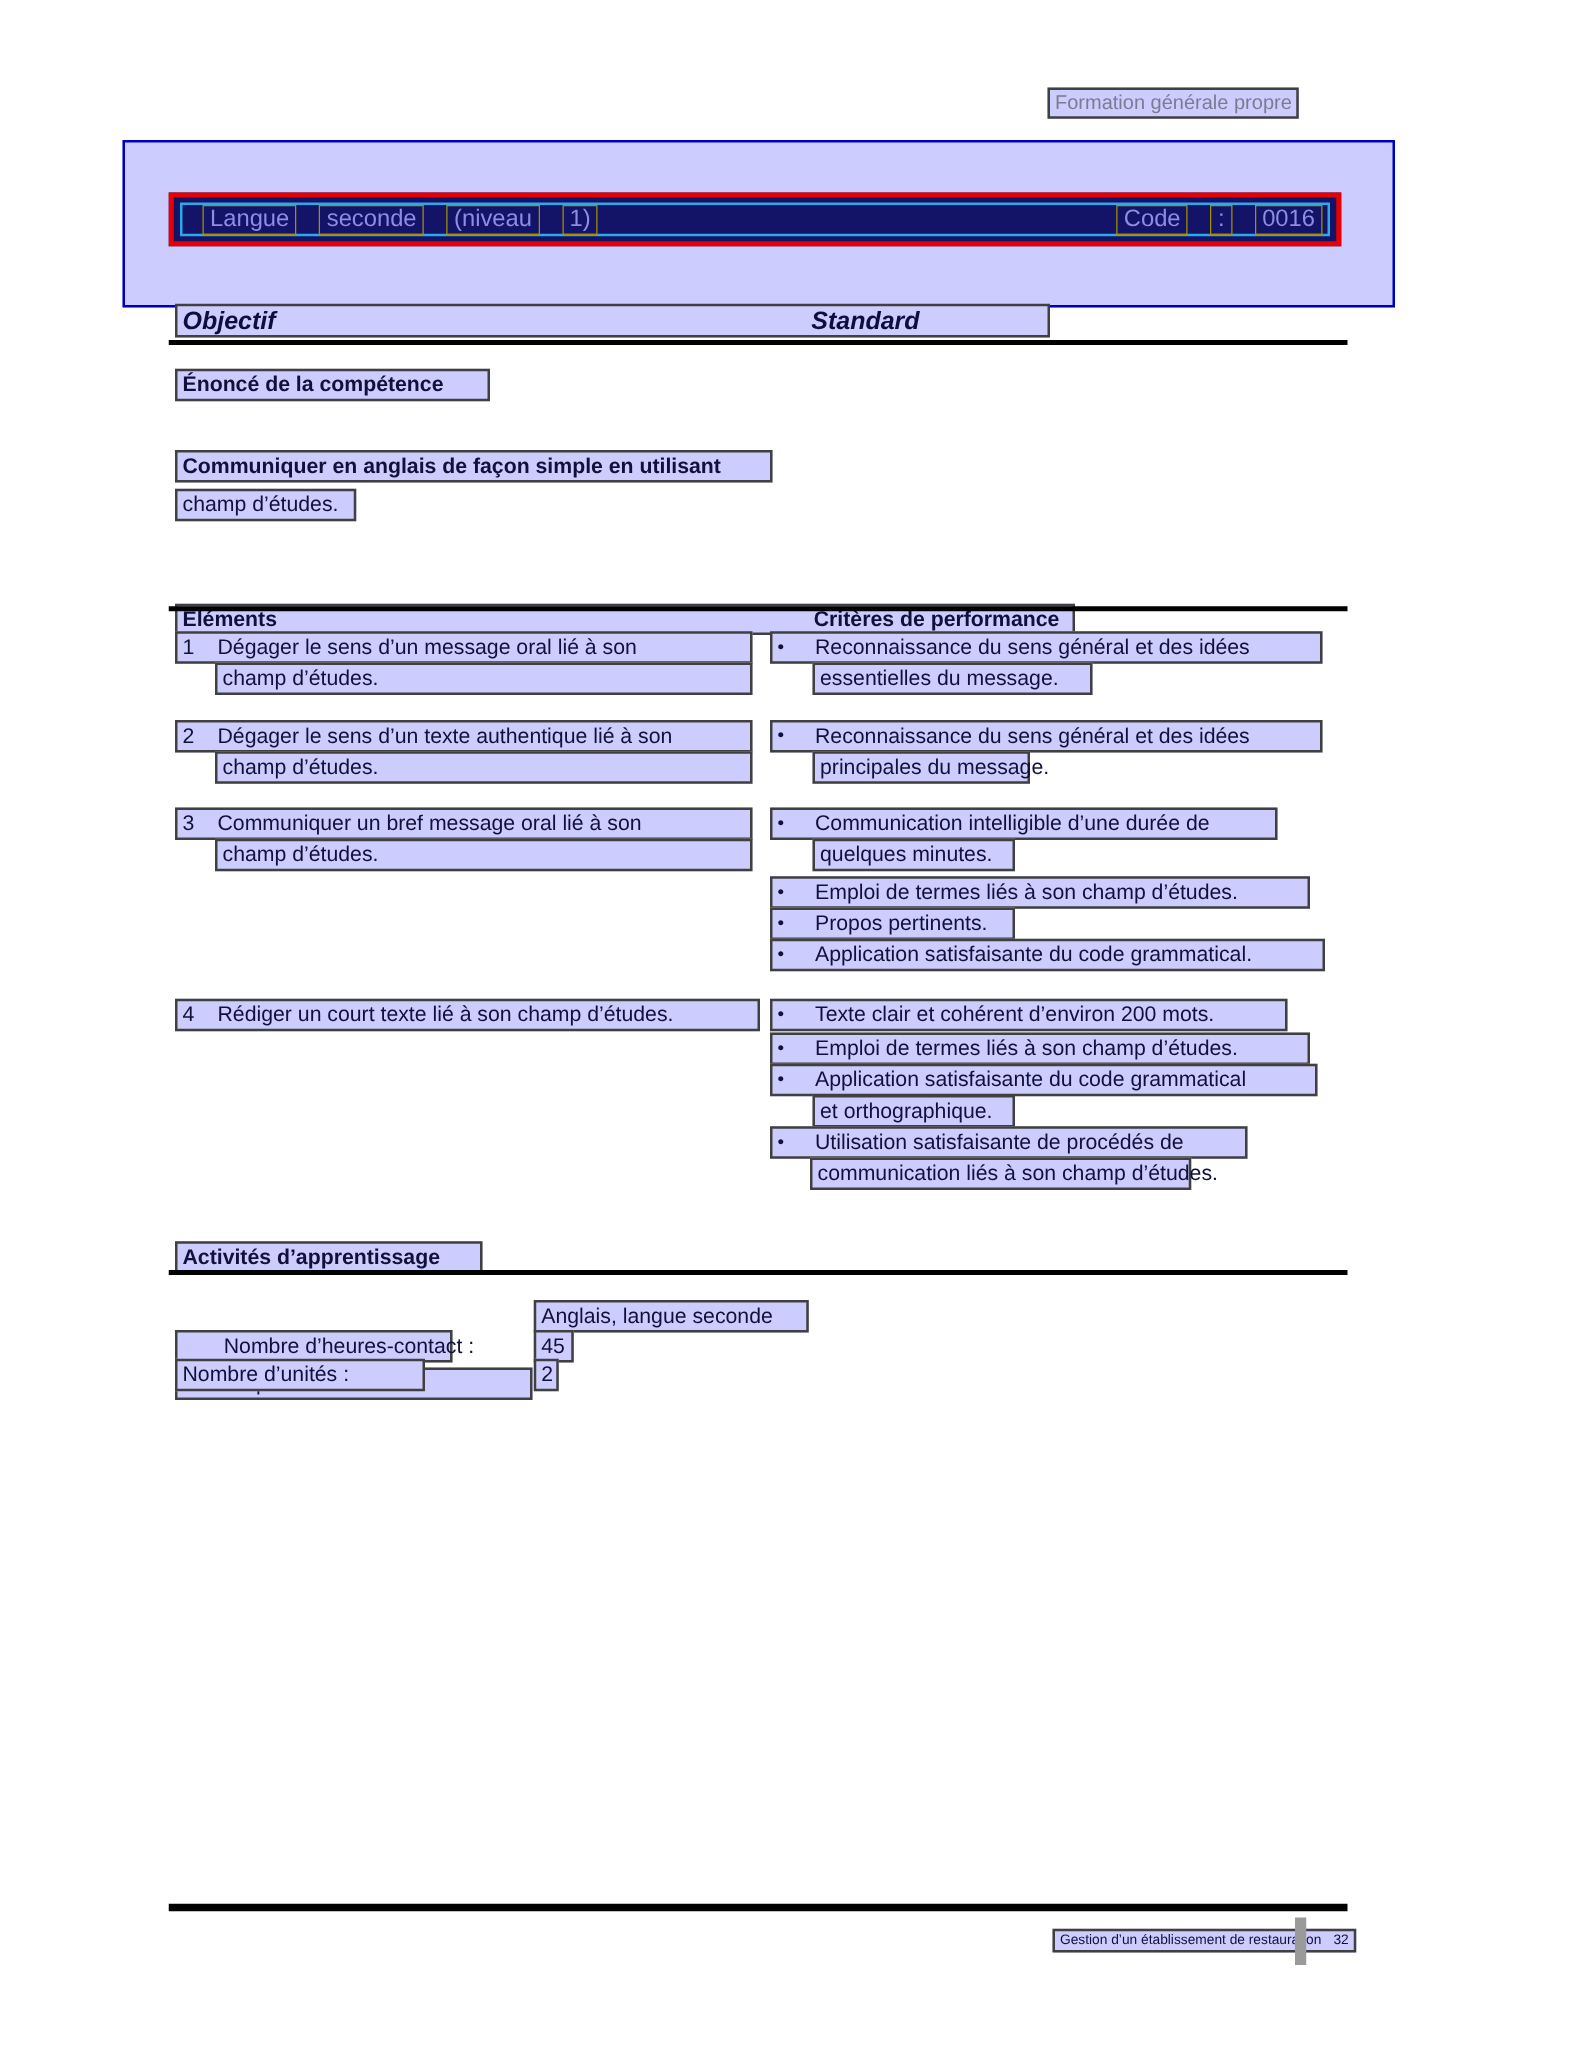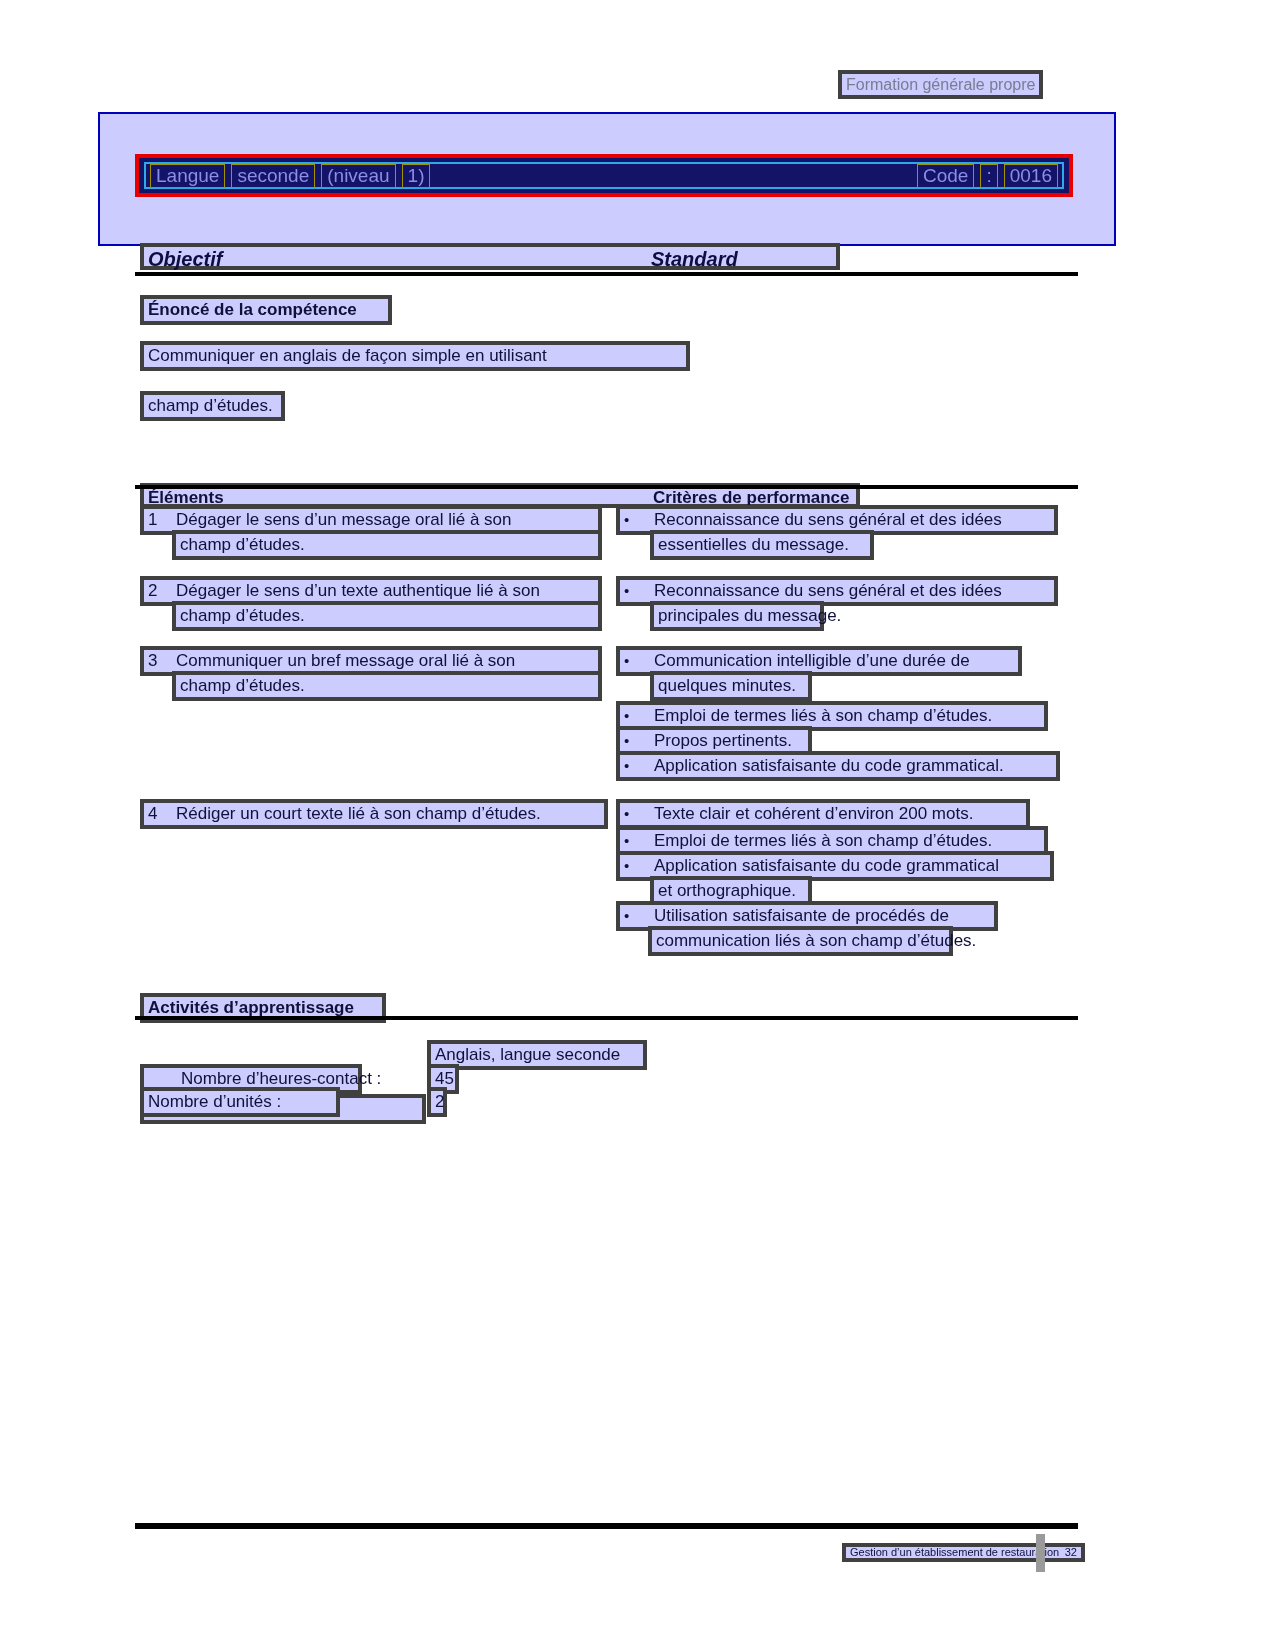--- a/index.html
+++ b/index.html
@@ -1,21 +1,21 @@
 <!DOCTYPE html>
 <html><head>
 <meta charset="utf-8">
 <style>
   html,body{margin:0;padding:0;background:#e8e8e8;}
   .page{
     position:relative; width:1275px; height:1651px; background:#ffffff;
     font-family:"Liberation Sans", sans-serif; color:#10103a; overflow:hidden;
   }
   .hl{
-    position:absolute; background:#ccccff; border:4px solid #404040;
+    position:absolute; background:#ccccff; border:2px solid #404040;
     color:#10103a; font-size:17px; line-height:20px; padding:1px 4px;
     white-space:nowrap; box-sizing:border-box;
   }
   .bold{font-weight:bold;}
   .rel{position:relative;}
   .rule{position:absolute; background:#000000;}
   .note{color:#7b7b92; font-size:16px; line-height:19px;}
   .panel{
     position:absolute; left:98px; top:112px; width:1018px; height:134px;
     background:#ccccff; border:2px solid #0000bb; box-sizing:border-box;
@@ -26,21 +26,21 @@
   }
   .titlerow{
     position:absolute; left:5px; right:5px; top:4px; bottom:4px;
     border:2px solid #2fa8e8; box-sizing:border-box;
     display:flex; justify-content:space-between; align-items:center;
     padding:0 4px;
   }
   .wgroup{display:flex; align-items:center; gap:6px;}
   .w{
     display:inline-block; border:1px solid #a39200; color:#8d8de6;
-    font-size:19px; line-height:22px; padding:0 5px; white-space:nowrap;
+    font-size:19px; line-height:22px; padding:0 5px; white-space:nowrap;margin-left:12px;
   }
   .hitalic{font-style:italic; font-weight:bold; font-size:20px; color:#0d0d42; line-height:23px;}
   .abs{position:absolute; top:1px;}
   .nl{display:flex;}
   .num{flex:0 0 28px; width:28px;}
   .bl{display:flex;}
   .bullet{flex:0 0 30px; width:30px; font-size:15px;}
   .footer-box{
     display:flex; justify-content:space-between; align-items:center;
     font-size:11px; line-height:13px; padding:2px 4px;
@@ -72,21 +72,21 @@
     </div>
   </div>
 
   <div class="hl rel" style="left:140px;top:243px;width:700px;height:27px;">
     <span class="hitalic">Objectif</span>
     <span class="hitalic abs" style="left:507px;">Standard</span>
   </div>
   <div class="rule" style="left:135px;top:272px;width:943px;height:4px;"></div>
 
   <div class="hl bold" style="left:140px;top:295px;width:252px;">Énoncé de la compétence</div>
-  <div class="hl" style="left:140px;top:341px;width:550px;">Communiquer en anglais de façon simple en utilisant</div>
+  <div class="hl" style="left:140px;top:360px;width:478px;font-weight:bold;">Communiquer en anglais de façon simple en utilisant</div>
   <div class="hl" style="left:140px;top:391px;width:145px;">champ d’études.</div>
 
   <div class="hl rel bold" style="left:140px;top:456px;width:720px;height:25px;">
     <span>Éléments</span>
     <span class="abs bold" style="left:509px;top:1px;">Critères de performance</span>
   </div>
   <div class="rule" style="left:135px;top:485px;width:943px;height:4px;"></div>
 
   <div class="hl nl" style="left:140px;top:505px;width:462px;">
     <span class="num">1</span>

